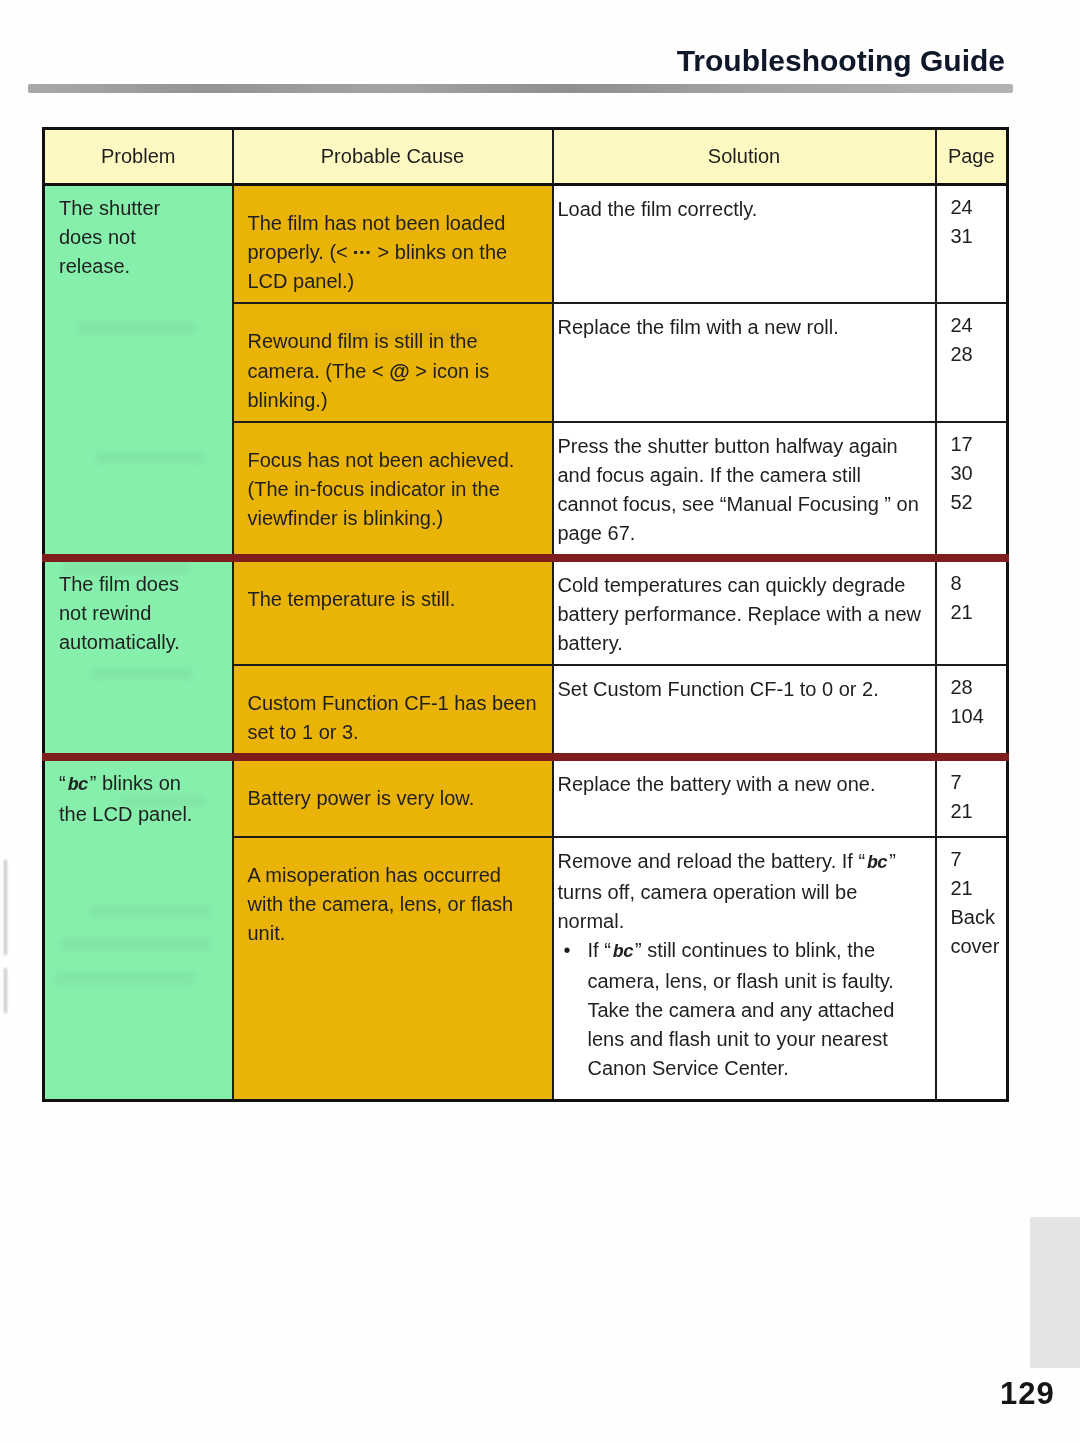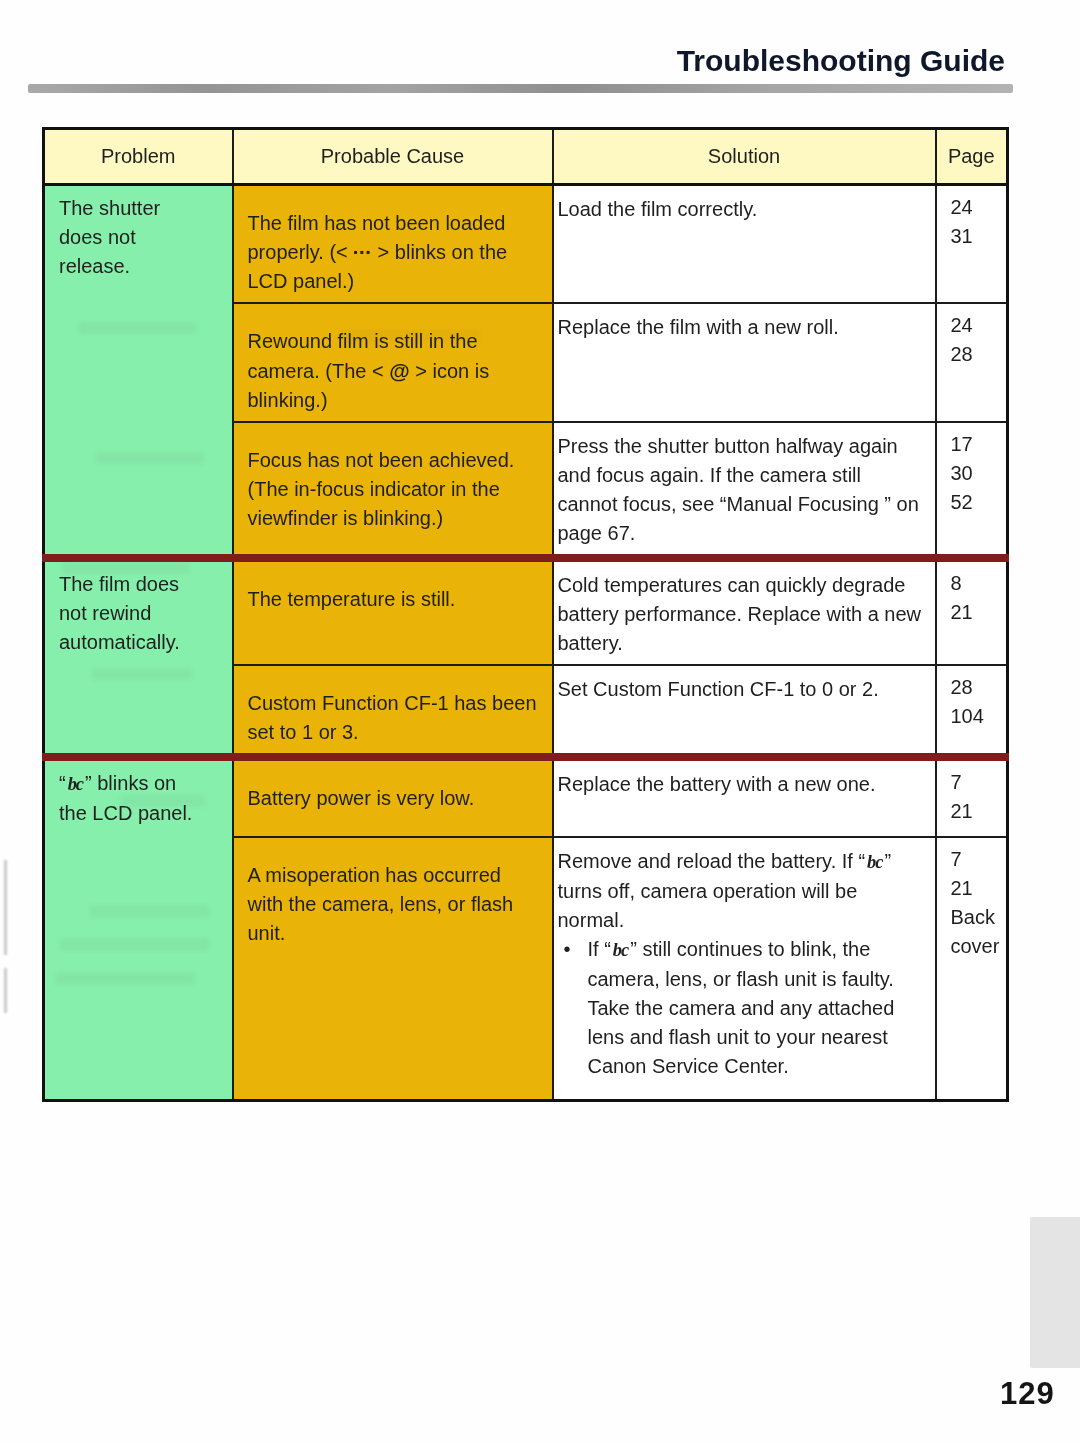--- a/index.html
+++ b/index.html
@@ -64,21 +64,21 @@
   }
   td.cause-cell { padding: 23px 10px 6px 14px; background: #eab308; }
   td.solution-cell { padding: 9px 10px 6px 4px; background: #fff; }
   td.page-cell {
     padding: 7px 2px 4px 14px;
     text-align: center;
     background: #fff;
   }
   tr.group-start td { border-top: 8px solid #7f1d1d; }
   .bc {
-    font-family: Liberation Serif, serif;
+    font-family: Liberation Mono, monospace;
     font-style: italic;
     font-weight: 700;
     font-size: 0.92em;
     letter-spacing: -1px;
     margin: 0 2px;
   }
   .film-marks {
     font-size: 12px;
     letter-spacing: 2px;
     vertical-align: 3px;

